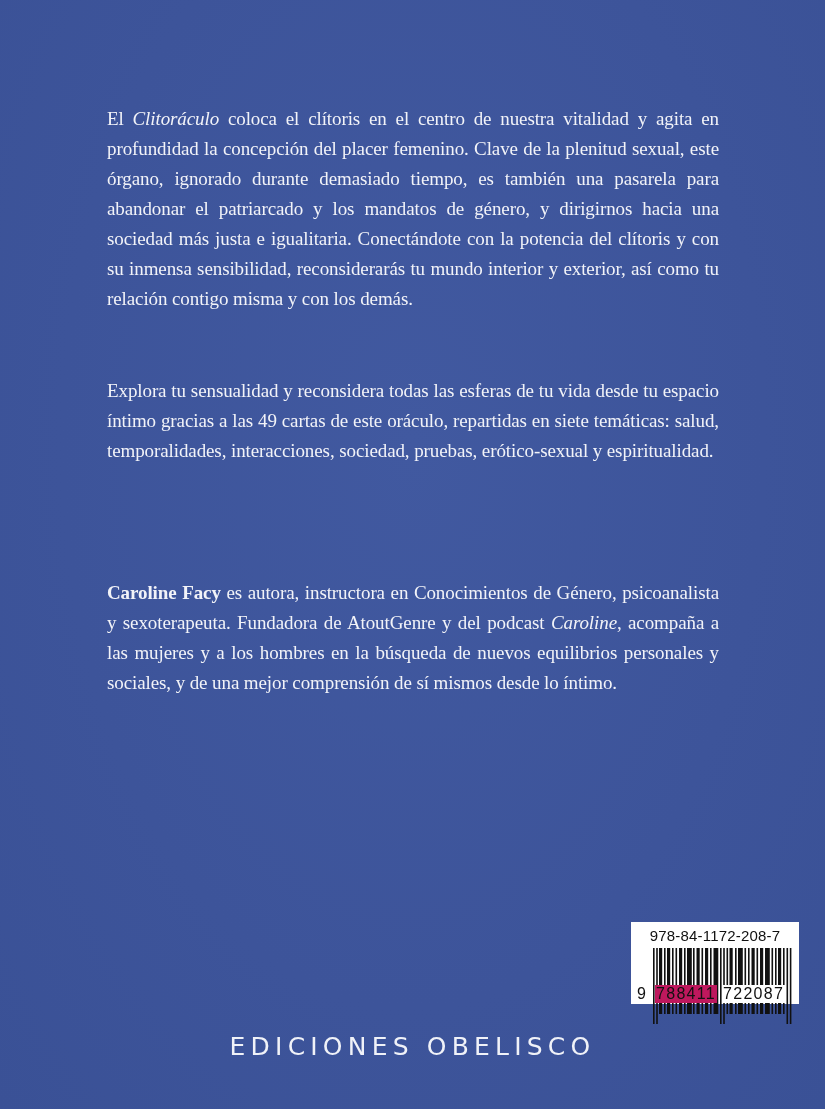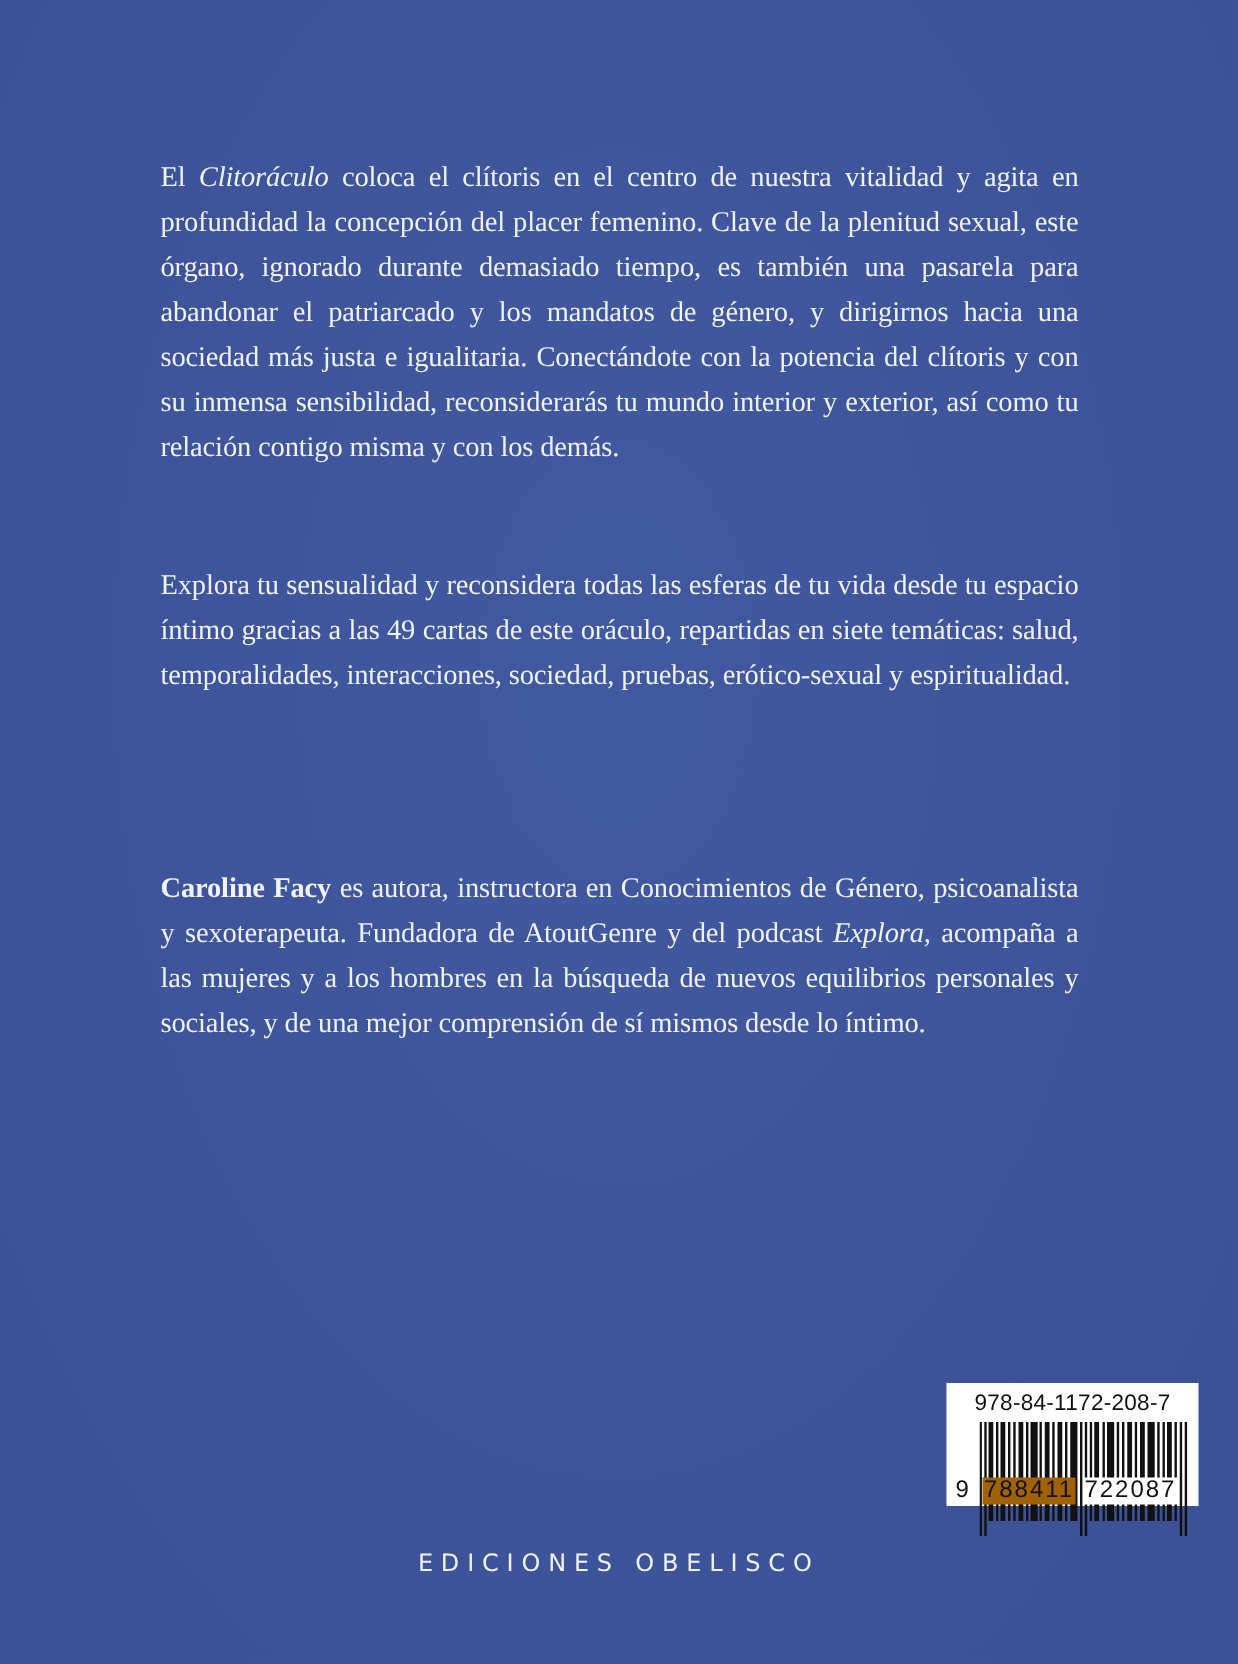--- a/index.html
+++ b/index.html
@@ -69,46 +69,46 @@
       left: 6px;
       right: 4px;
       bottom: 1px;
       font-family: "Liberation Sans", "DejaVu Sans", sans-serif;
       font-size: 16px;
       color: #111;
       display: flex;
       align-items: flex-end;
     }
     .ean-first { width: 16px; }
-    .ean-g1 { margin-left: 2px; background: #a16207; padding: 0 1px; letter-spacing: 1.3px; }
+    .ean-g1 { margin-left: 2px; background: #be185d; padding: 0 1px; letter-spacing: 1.3px; }
     .ean-g2 { margin-left: 5px; background: #fff; padding: 0 1px; letter-spacing: 1.3px; text-align: center; }
 
     .publisher {
       position: absolute;
       left: 0;
       right: 0;
       top: 1032px;
       text-align: center;
       font-family: "DejaVu Sans", "Liberation Sans", sans-serif;
-      font-size: 16px;
+      font-size: 25px;
       letter-spacing: 5.2px;
       color: #f0f2f8;
       font-weight: normal;
     }
   </style>
 </head>
 <body>
 
 <div class="cover">
 
   <p class="para" id="p1"><span>El </span><em>Clitoráculo</em><span> coloca el clítoris en el centro de nuestra vitalidad y agita en profundidad la concepción del placer femenino. Clave de la plenitud sexual, este órgano, ignorado durante demasiado tiempo, es también una pasarela para abandonar el patriarcado y los mandatos de género, y dirigirnos hacia una sociedad más justa e igualitaria. Conectándote con la potencia del clítoris y con su inmensa sensibilidad, reconsiderarás tu mundo interior y exterior, así como tu relación contigo misma y con los demás.</span></p>
 
   <p class="para" id="p2">Explora tu sensualidad y reconsidera todas las esferas de tu vida desde tu espacio íntimo gracias a las 49 cartas de este oráculo, repartidas en siete temáticas: salud, temporalidades, interacciones, sociedad, pruebas, erótico-sexual y espiritualidad.</p>
 
-  <p class="para" id="p3"><strong>Caroline Facy</strong><span> es autora, instructora en Conocimientos de Género, psicoanalista y sexoterapeuta. Fundadora de AtoutGenre y del podcast </span><em>Explora</em><span>, acompaña a las mujeres y a los hombres en la búsqueda de nuevos equilibrios personales y sociales, y de una mejor comprensión de sí mismos desde lo íntimo.</span></p>
+  <p class="para" id="p3"><strong>Caroline Facy</strong><span> es autora, instructora en Conocimientos de Género, psicoanalista y sexoterapeuta. Fundadora de AtoutGenre y del podcast </span><em>Caroline</em><span>, acompaña a las mujeres y a los hombres en la búsqueda de nuevos equilibrios personales y sociales, y de una mejor comprensión de sí mismos desde lo íntimo.</span></p>
 
 
   <div class="barcode-box">
     <div class="isbn-top">978-84-1172-208-7</div>
     <svg class="bars" viewBox="0 0 140 76" preserveAspectRatio="none">
       <g fill="#111">
         <rect x="0" y="0" width="1.6" height="76"></rect>
         <rect x="3.2" y="0" width="1.6" height="76"></rect>
         <rect x="6" y="0" width="3.2" height="66"></rect>
         <rect x="11" y="0" width="1.6" height="66"></rect>

